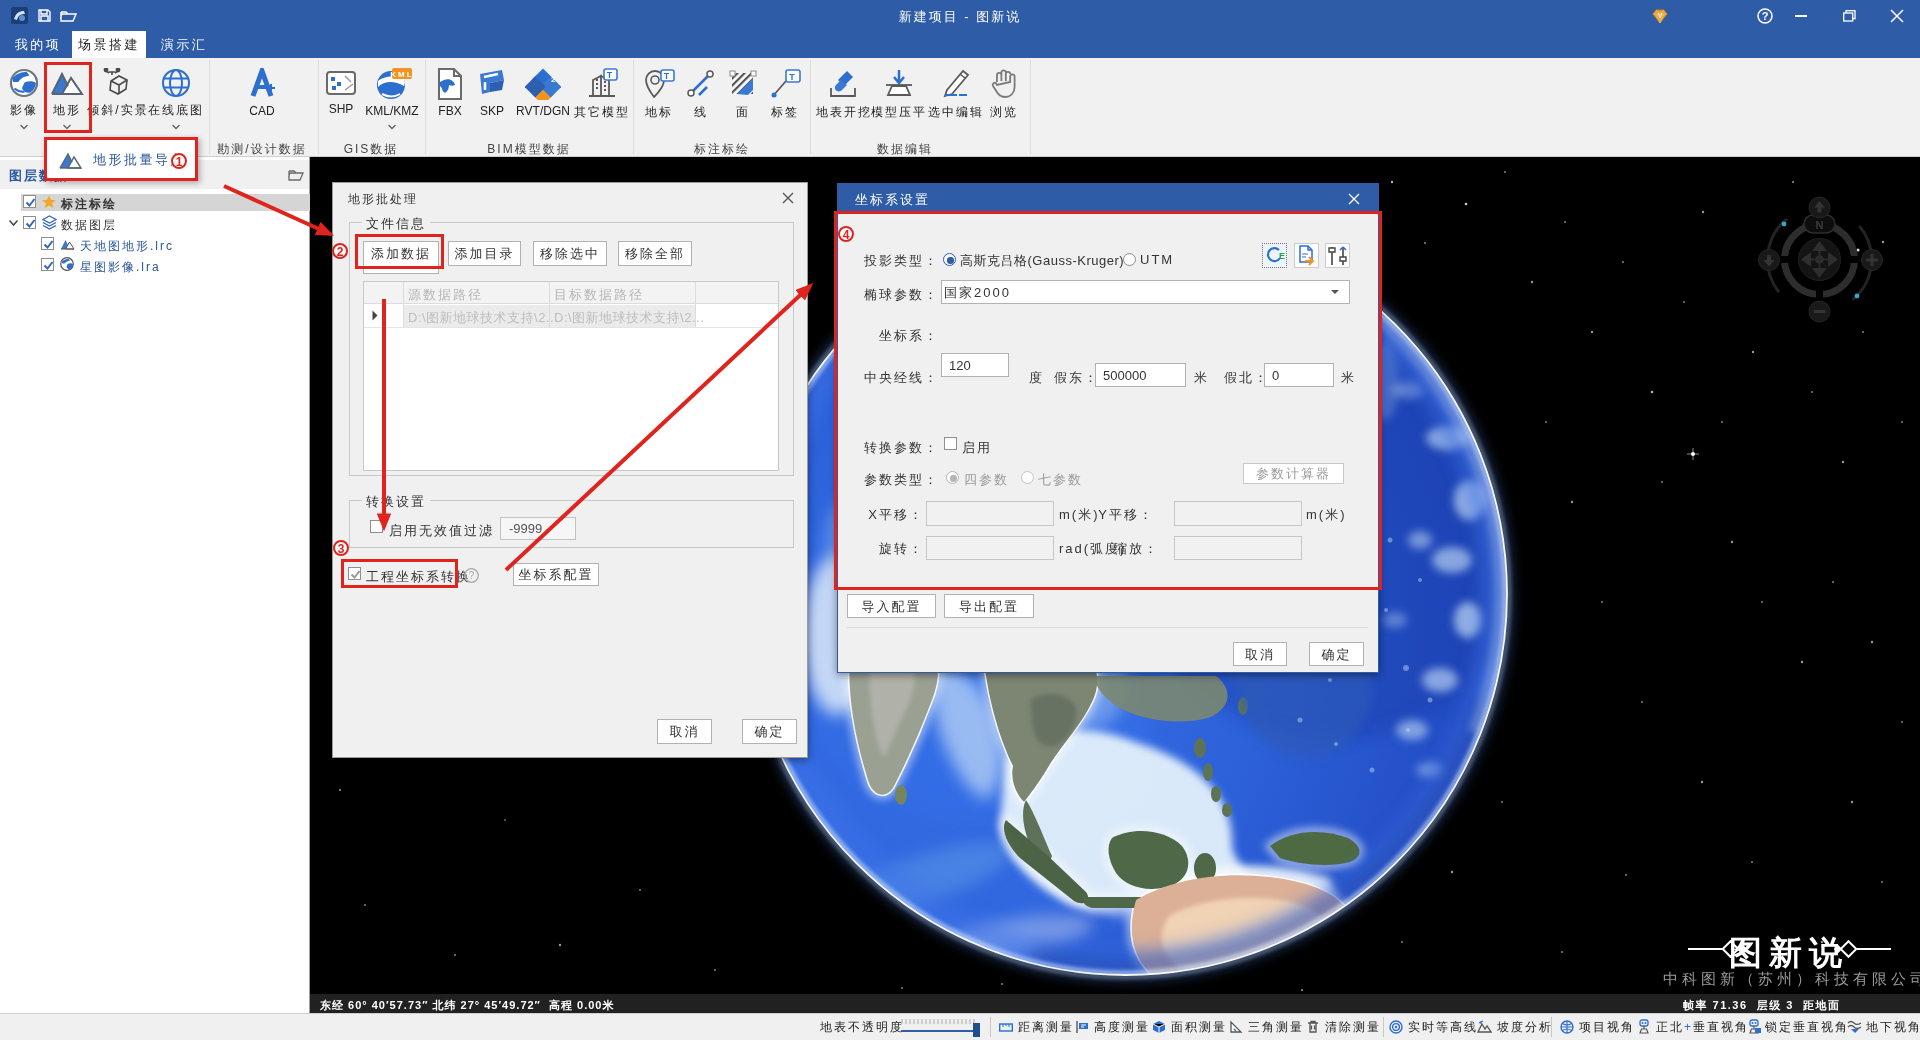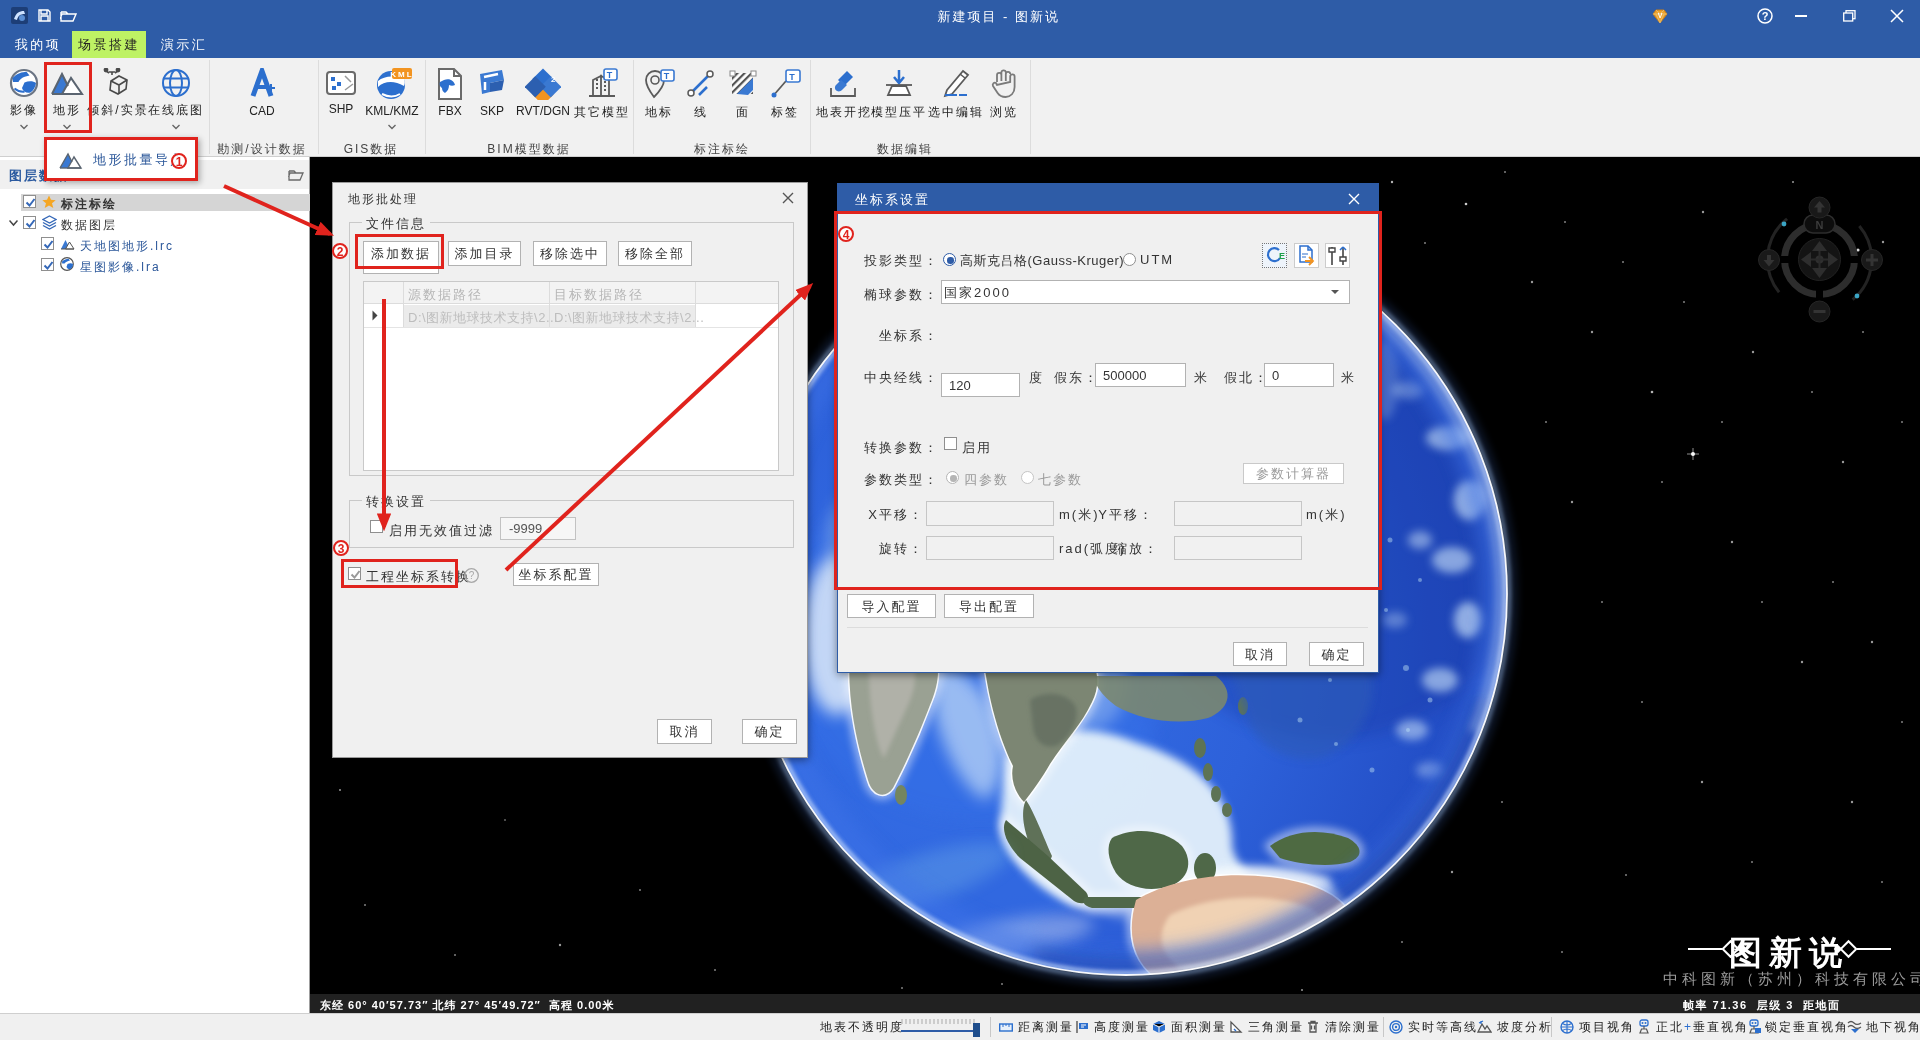--- a/index.html
+++ b/index.html
@@ -4,22 +4,22 @@
 <style>
 *{margin:0;padding:0;box-sizing:border-box}
 html,body{width:1920px;height:1040px;overflow:hidden;background:#000;
  font-family:"Liberation Sans",sans-serif;-webkit-font-smoothing:antialiased}
 #app{position:relative;width:1920px;height:1040px}
 .abs{position:absolute}
 
 #titlebar{position:absolute;left:0;top:0;width:1920px;height:31px;background:#2e5ca7}
 #tabrow{position:absolute;left:0;top:31px;width:1920px;height:27px;background:#2e5ca7}
 .tab{position:absolute;top:0;height:27px;line-height:27px;color:#fff;font-size:13px;text-align:center;letter-spacing:2.5px}
-.tab.sel{background:#bef264;color:#222}
-#titletext{position:absolute;top:8px;left:860px;width:200px;text-align:right;color:#fff;font-size:13px;letter-spacing:2px}
+.tab.sel{background:#ffffff;color:#222}
+#titletext{position:absolute;top:8px;left:860px;width:200px;text-align:center;color:#fff;font-size:13px;letter-spacing:2px}
 
 #ribbon{position:absolute;left:0;top:58px;width:1920px;height:99px;background:#f1f1f1;border-bottom:1px solid #cfcfcf}
 .rsep{position:absolute;top:2px;width:1px;height:94px;background:#dcdcdc}
 .rgl{position:absolute;top:83px;font-size:12px;color:#444;text-align:center;width:160px;letter-spacing:2px}
 .rbtn{position:absolute;top:4px;text-align:center;color:#222;font-size:12px;letter-spacing:2px}
 .rbtn .ic{display:block;margin:2px auto 4px}
 .chev{position:absolute}
 
 #leftpanel{position:absolute;left:0;top:157px;width:310px;height:856px;background:#fff;border-right:1px solid #9f9f9f}
 #lphead{position:absolute;left:0;top:3px;width:309px;height:29px;background:#f0f0f0}
@@ -714,21 +714,21 @@
  <div class="abs" style="left:487px;top:59px;width:25px;height:25px;background:#fff;border:1px solid #ccc">
    <svg width="23" height="23">
           <path d="M6 21 V8 M6 4 v-1 M17 21 v-4 M17 13 V3" stroke="#444" stroke-width="1.6"></path>
           <path d="M3 8 h6 v-4 h-6 Z M14 17 h6 v-4 h-6 Z" fill="#fff" stroke="#444" stroke-width="1.4"></path>
           <path d="M17 3 l-3 3 M17 3 l3 3" stroke="#2c6fce" stroke-width="1.6" fill="none"></path>
         </svg></div>
  <div class="lbl" style="left:16px;top:102px;width:85px;text-align:right">椭球参数：</div>
  <div class="combo" style="left:103px;top:96px;width:409px;height:24px;line-height:23px;padding-left:2px">国家2000</div>
  <div class="lbl" style="left:16px;top:143px;width:85px;text-align:right">坐标系：</div>
  <div class="lbl" style="left:16px;top:185px;width:85px;text-align:right">中央经线：</div>
- <div class="inp" style="left:103px;top:189px;width:79px;height:24px;line-height:23px;padding-left:7px">120</div>
+ <div class="inp" style="left:103px;top:169px;width:68px;height:24px;line-height:23px;padding-left:7px">120</div>
  <div class="lbl" style="left:191px;top:185px">度</div>
  <div class="lbl" style="left:216px;top:185px">假东：</div>
  <div class="inp" style="left:257px;top:179px;width:91px;height:24px;line-height:23px;padding-left:7px">500000</div>
  <div class="lbl" style="left:356px;top:185px">米</div>
  <div class="lbl" style="left:386px;top:185px">假北：</div>
  <div class="inp" style="left:426px;top:179px;width:70px;height:24px;line-height:23px;padding-left:7px">0</div>
  <div class="lbl" style="left:503px;top:185px">米</div>
  <div class="lbl" style="left:16px;top:255px;width:85px;text-align:right">转换参数：</div>
  <span class="cb" style="left:106px;top:253px"></span>
  <div class="lbl" style="left:124px;top:255px">启用</div>

